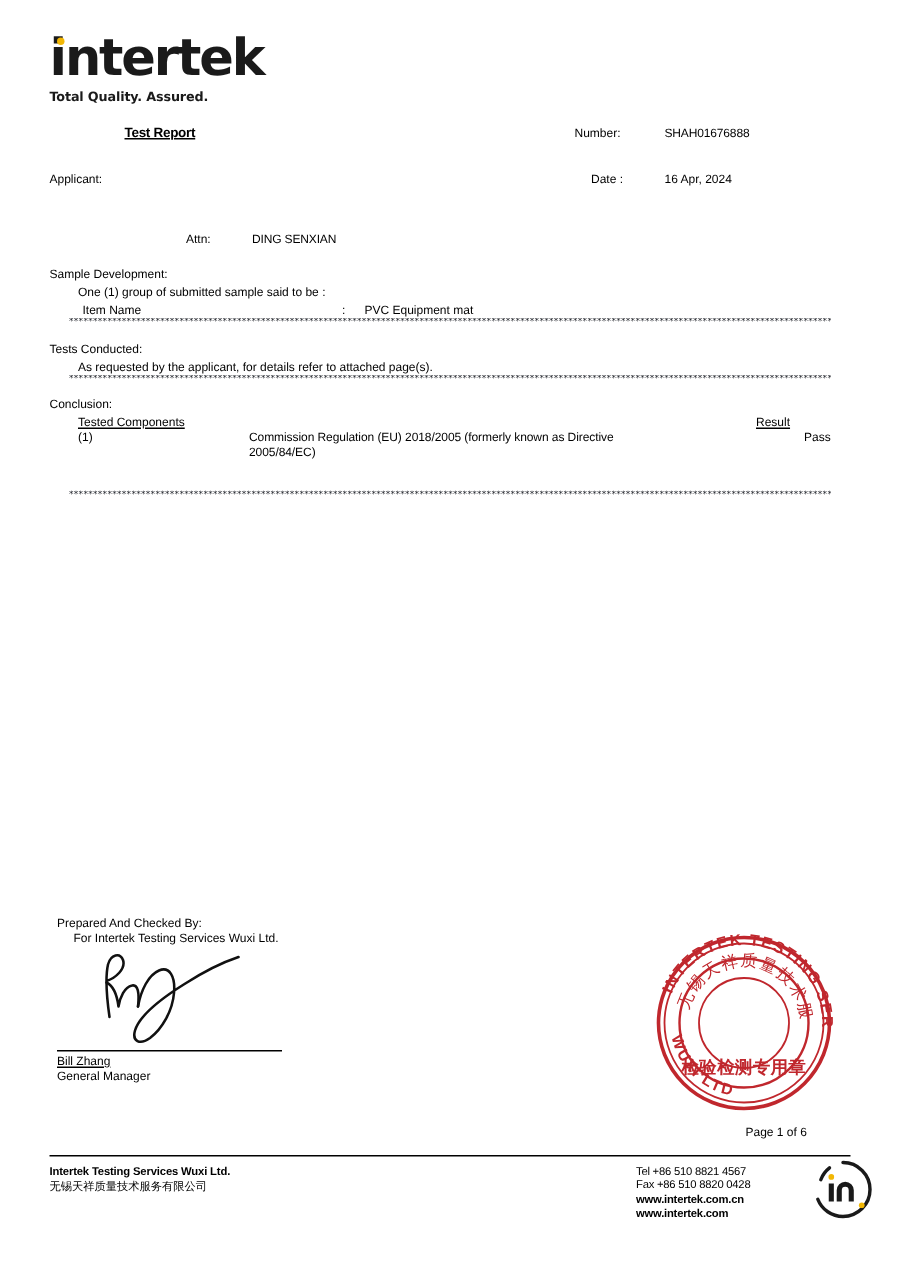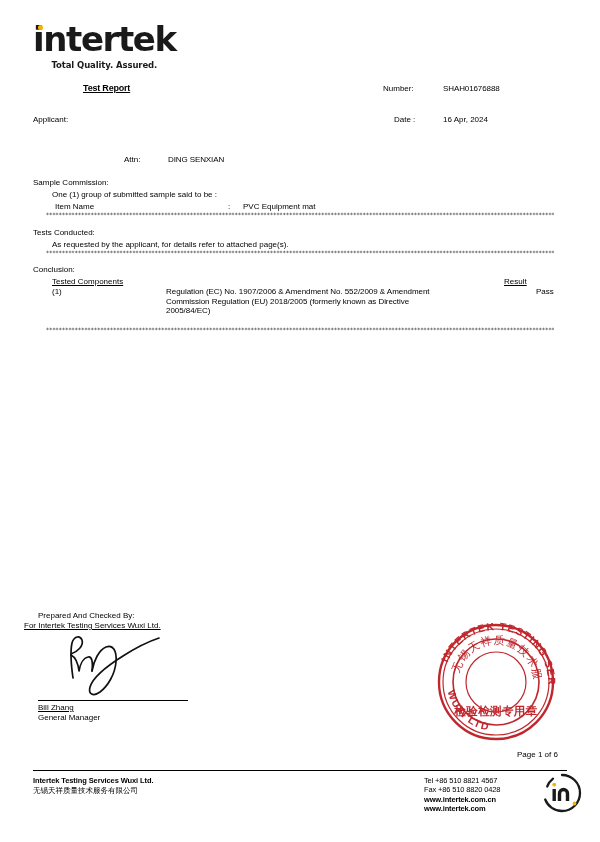--- a/index.html
+++ b/index.html
@@ -20,21 +20,20 @@
     left: 0; top: 0;
     width: 600px;
     height: 842px;
   }
 
   
   .logo-block {
     position: absolute;
     left: 33px;
     top: 22px;
-    text-align: center;
   }
   .logo-word {
     font-family: "DejaVu Sans", sans-serif;
     font-size: 34px;
     font-weight: bold;
     letter-spacing: -1.4px;
     line-height: 34px;
     color: #1a1a1a;
     position: relative;
     display: block;
@@ -146,40 +145,40 @@
 
   
   .col-comp  { position: absolute; left: 52px;  font-size: 8px; }
   .col-std   { position: absolute; left: 166px; font-size: 8px; width: 320px; }
   .col-res   { position: absolute; left: 504px; font-size: 8px; }
   .u { text-decoration: underline; }
   .std-line { display: block; line-height: 9.6px; letter-spacing: -0.05px; }
 
   
   .sig-lbl1 { position: absolute; left: 38px; top: 611px; font-size: 8px; }
-  .sig-lbl2 { position: absolute; left: 24px; top: 621px; font-size: 8px; text-decoration: underline; }
+  .sig-lbl2 { position: absolute; left: 49px; top: 621px; font-size: 8px; }
   .sig-rule {
     position: absolute;
     left: 38px;
     top: 700px;
     width: 150px;
     height: 1px;
     background: #000;
   }
   .sig-name { position: absolute; left: 38px; top: 703px; font-size: 8px; text-decoration: underline; }
   .sig-role { position: absolute; left: 38px; top: 713px; font-size: 8px; }
   .sig-draw { position: absolute; left: 55px; top: 626px; }
 
   
   .seal { position: absolute; left: 428px; top: 614px; }
 
   
   .pageno {
     position: absolute;
-    left: 517px;
+    left: 497px;
     top: 750px;
     font-size: 8px;
   }
 
   
   .foot-rule {
     position: absolute;
     left: 33px;
     top: 770px;
     width: 534px;
@@ -235,39 +234,38 @@
   <div class="hdr-number-label">Number:</div>
   <div class="hdr-number-value">SHAH01676888</div>
 
   <div class="applicant-label">Applicant:</div>
   <div class="hdr-date-label">Date :</div>
   <div class="hdr-date-value">16 Apr, 2024</div>
 
   <div class="attn-label">Attn:</div>
   <div class="attn-value">DING SENXIAN</div>
 
-  <div class="sec-head" style="top:178px;">Sample Commission:</div>
+  <div class="sec-head" style="top:178px;">Sample Development:</div>
   <div class="ind" style="top:190px;">One (1) group of submitted sample said to be :</div>
   <div class="ind2" style="top:202px;">Item Name</div>
   <div style="position:absolute;left:228px;top:202px;font-size:8px;">:</div>
   <div style="position:absolute;left:243px;top:202px;font-size:8px;">PVC Equipment  mat</div>
   <div class="dotline" style="top:212px;">***********************************************************************************************************************************************************************************************************</div>
 
   <div class="sec-head" style="top:228px;">Tests Conducted:</div>
   <div class="ind" style="top:240px;">As requested by the applicant, for details refer to attached page(s).</div>
   <div class="dotline" style="top:250px;">***********************************************************************************************************************************************************************************************************</div>
 
   <div class="sec-head" style="top:265px;">Conclusion:</div>
 
   <div class="col-comp u" style="top:277px;">Tested Components</div>
   <div class="col-res u" style="top:277px;">Result</div>
 
   <div class="col-comp" style="top:287px;">(1)</div>
   <div class="col-std" style="top:287px;">
-    <span class="std-line">Regulation (EC) No. 1907/2006 &amp; Amendment No. 552/2009 &amp; Amendment</span>
     <span class="std-line">Commission Regulation (EU) 2018/2005 (formerly known as Directive</span>
     <span class="std-line">2005/84/EC)</span>
   </div>
   <div class="col-res" style="top:287px;padding-left:32px;">Pass</div>
 
   <div class="dotline" style="top:327px;">***********************************************************************************************************************************************************************************************************</div>
 
   <div class="sig-lbl1">Prepared And Checked By:</div>
   <div class="sig-lbl2">For Intertek Testing Services Wuxi Ltd.</div>
 

